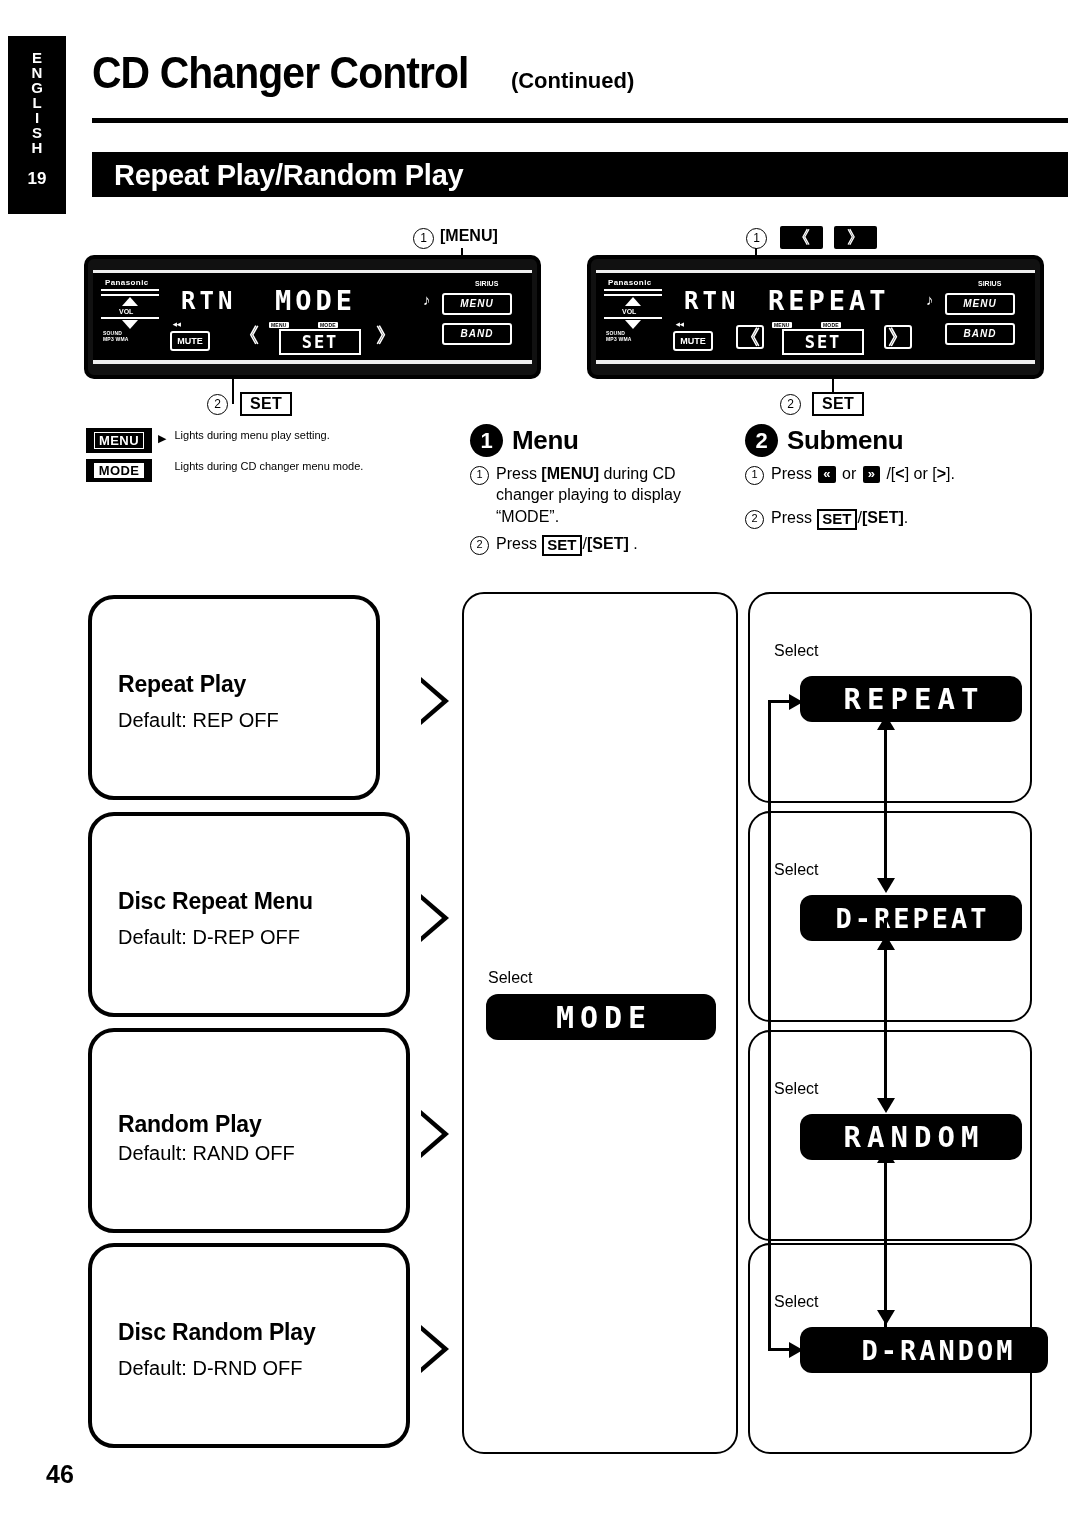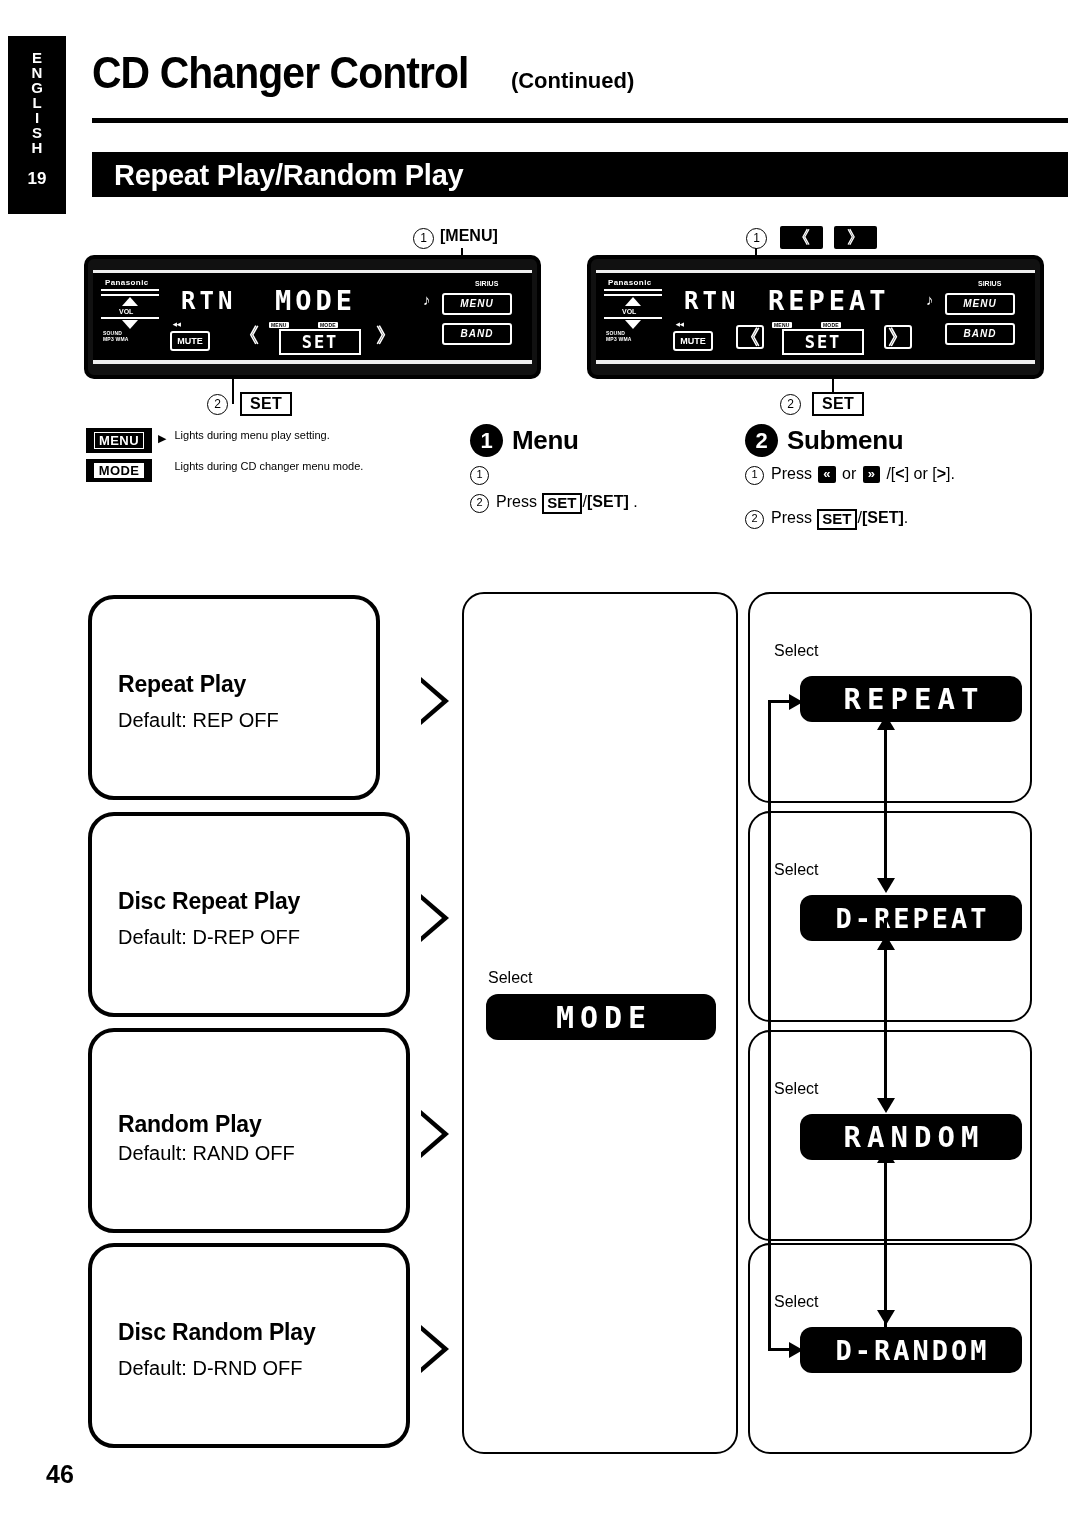--- a/index.html
+++ b/index.html
@@ -330,20 +330,21 @@
     </div>
   </div>
 
   <div class="step" style="left:470px;top:424px;width:250px;">
     <div class="step-head">
       <div class="step-circle">1</div>
       <div class="step-title">Menu</div>
     </div>
     <div class="step-item">
       <span class="step-num">1</span>
+      <span>Press <span class="bold">[MENU]</span> during CD changer playing to display “MODE”.</span>
     </div>
     <div class="step-item">
       <span class="step-num">2</span>
       <span>Press <span class="kb">SET</span>/<span class="bold">[SET]</span> .</span>
     </div>
   </div>
 
   <div class="step" style="left:745px;top:424px;width:300px;">
     <div class="step-head">
       <div class="step-circle">2</div>
@@ -359,21 +360,21 @@
     </div>
   </div>
 
   <div class="rbox" style="left:88px;top:595px;width:292px;height:205px;">
     <div class="rb-title" style="top:72px;">Repeat Play</div>
     <div class="rb-sub" style="top:110px;">Default: REP OFF</div>
   </div>
   <div class="tri-arrow" style="left:421px;top:677px;"></div>
 
   <div class="rbox" style="left:88px;top:812px;width:322px;height:205px;">
-    <div class="rb-title" style="top:72px;">Disc Repeat Play</div>
+    <div class="rb-title" style="top:72px;">Disc Repeat Menu</div>
     <div class="rb-sub" style="top:110px;">Default: D-REP OFF</div>
   </div>
   <div class="tri-arrow" style="left:421px;top:894px;"></div>
 
   <div class="rbox" style="left:88px;top:1028px;width:322px;height:205px;">
     <div class="rb-title" style="top:72px;margin-top:7px;">Random Play</div>
     <div class="rb-sub" style="top:110px;">Default: RAND OFF</div>
   </div>
   <div class="tri-arrow" style="left:421px;top:1110px;"></div>
 
@@ -398,21 +399,21 @@
     <div class="lcdpill" style="left:50px;top:82px;width:222px;height:46px;font-size:27px;letter-spacing:3px;text-indent:3px;">D-REPEAT</div>
   </div>
 
   <div class="sbox" style="left:748px;top:1030px;width:284px;height:211px;">
     <div class="sel-lbl" style="left:24px;top:48px;">Select</div>
     <div class="lcdpill" style="left:50px;top:82px;width:222px;height:46px;font-size:29px;">RANDOM</div>
   </div>
 
   <div class="sbox" style="left:748px;top:1243px;width:284px;height:211px;">
     <div class="sel-lbl" style="left:24px;top:48px;">Select</div>
-    <div class="lcdpill" style="left:50px;top:82px;width:222px;height:46px;font-size:27px;letter-spacing:3px;text-indent:3px;">D-RANDOM</div>
+    <div class="lcdpill" style="left:50px;top:82px;width:222px;height:46px;font-size:27px;letter-spacing:3px;text-indent:3px;padding-left:26px;">D-RANDOM</div>
   </div>
 
   <div class="vline" style="left:884px;top:700px;height:178px;"></div>
   <div class="arw-down" style="left:877px;top:878px;"></div>
   <div class="vline" style="left:884px;top:918px;height:192px;"></div>
   <div class="arw-down" style="left:877px;top:1098px;"></div>
   <div class="vline" style="left:884px;top:1137px;height:186px;"></div>
   <div class="arw-down" style="left:877px;top:1310px;"></div>
 
   <div class="arw-up" style="left:877px;top:715px;"></div>

